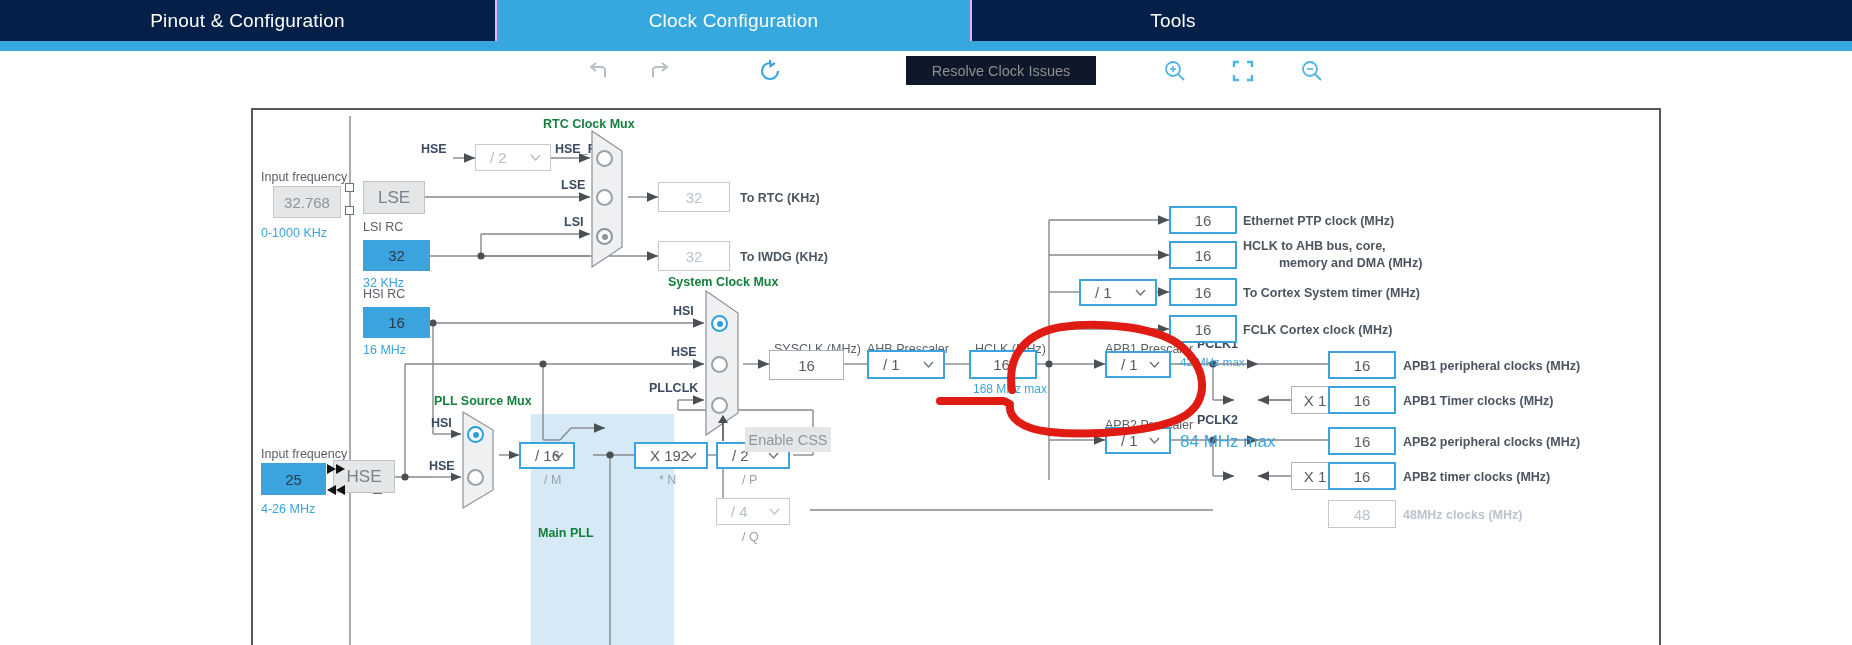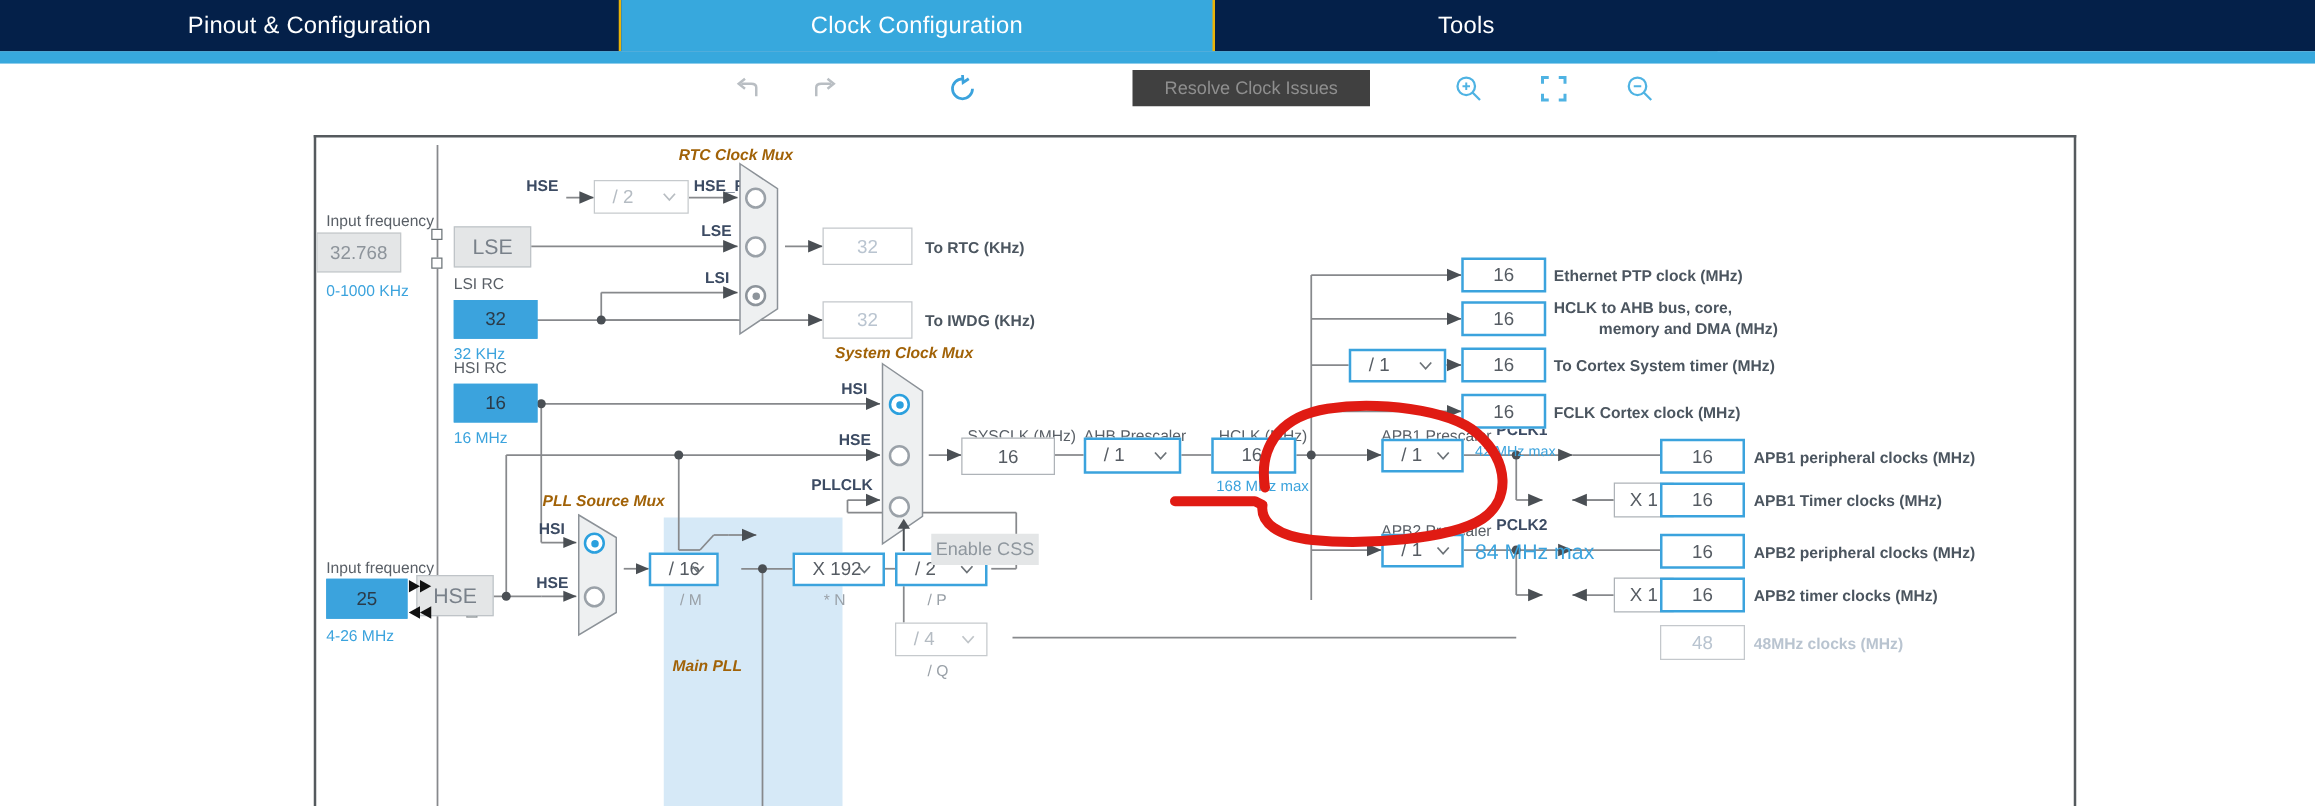--- a/index.html
+++ b/index.html
@@ -18,21 +18,21 @@
     width: 1852px; height: 41px;
     background: #042049;
     display: flex;
   }
   .tab {
     height: 41px;
     display: flex; align-items: center; justify-content: center;
     color: #ffffff;
     font-size: 19px;
     background: #042049;
-    border-right: 2px solid #eab308;
+    border-right: 2px solid #f0abfc;
     letter-spacing: .2px;
   }
   .tab.active { background: #37a8dd; }
   #tab-underline {
     position: absolute; left: 0; top: 41px;
     width: 1852px; height: 10px;
     background: #37a8dd;
   }
 
   
@@ -41,21 +41,21 @@
     width: 1852px; height: 39px;
     background: #ffffff;
   }
   .tool {
     position: absolute; top: 0; height: 39px;
     display: flex; align-items: center; justify-content: center;
   }
   #btn-resolve {
     position: absolute; top: 5px; left: 906px;
     width: 190px; height: 29px;
-    background: #404040;
+    background: #0f172a;
     color: #8f8f8f;
     font-size: 14.5px;
     display: flex; align-items: center; justify-content: center;
     border: none;
   }
 
   
   #canvas {
     position: absolute; left: 251px; top: 108px;
     width: 1410px; height: 550px;
@@ -67,21 +67,21 @@
   #canvas-inner { position: absolute; left: 0; top: 0; width: 1406px; height: 548px; }
 
   svg.wires { position: absolute; left: 0; top: 0; width: 1406px; height: 548px; }
 
   .lbl {
     position: absolute;
     font-size: 12.5px;
     color: #595f66;
     white-space: nowrap;
   }
-  .lbl.bold { font-weight: bold; color: #a16207; font-style: italic; }
+  .lbl.bold { font-weight: bold; color: #15803d; }
   .lbl.sig  { font-size: 12.5px; color: #3c4b63; font-weight: bold; }
   .lbl.blue { color: #3ba3dd; text-align: center; }
   .lbl.gray { color: #9aa1a8; }
   .lbl.out  { font-weight: bold; color: #4b555f; font-size: 12.5px; }
 
   
   .vbox {
     position: absolute;
     background: #ffffff;
     border: 2px solid #3ba3dd;
@@ -365,21 +365,21 @@
 
     <g stroke="#87898c" stroke-width="1.4" fill="none">
       <line x1="1038" y1="290" x2="1075" y2="290" marker-end="url(#ah)"></line>
       <line x1="1038" y1="366" x2="1075" y2="366" marker-end="url(#ah)"></line>
       <line x1="1005" y1="254" x2="1075" y2="254"></line>
       <line x1="1005" y1="330" x2="1075" y2="330"></line>
     </g>
   </svg>
 
   <div class="lbl" style="left:8px; top:60px;">Input frequency</div>
-  <div class="vbox gray-fill" style="left:0; top:76px; width:68px; height:32px;">
+  <div class="vbox gray-fill" style="left:20px; top:76px; width:68px; height:32px;">
     <span>32.768</span>
   </div>
   <div class="lbl blue" style="left:8px; top:116px;">0-1000 KHz</div>
 
   <div class="pad" style="left:92px; top:73px;"></div>
   <div class="pad" style="left:92px; top:96px;"></div>
   <div class="block" style="left:110px; top:71px; width:62px; height:33px;">
     <span>LSE</span>
   </div>
 

